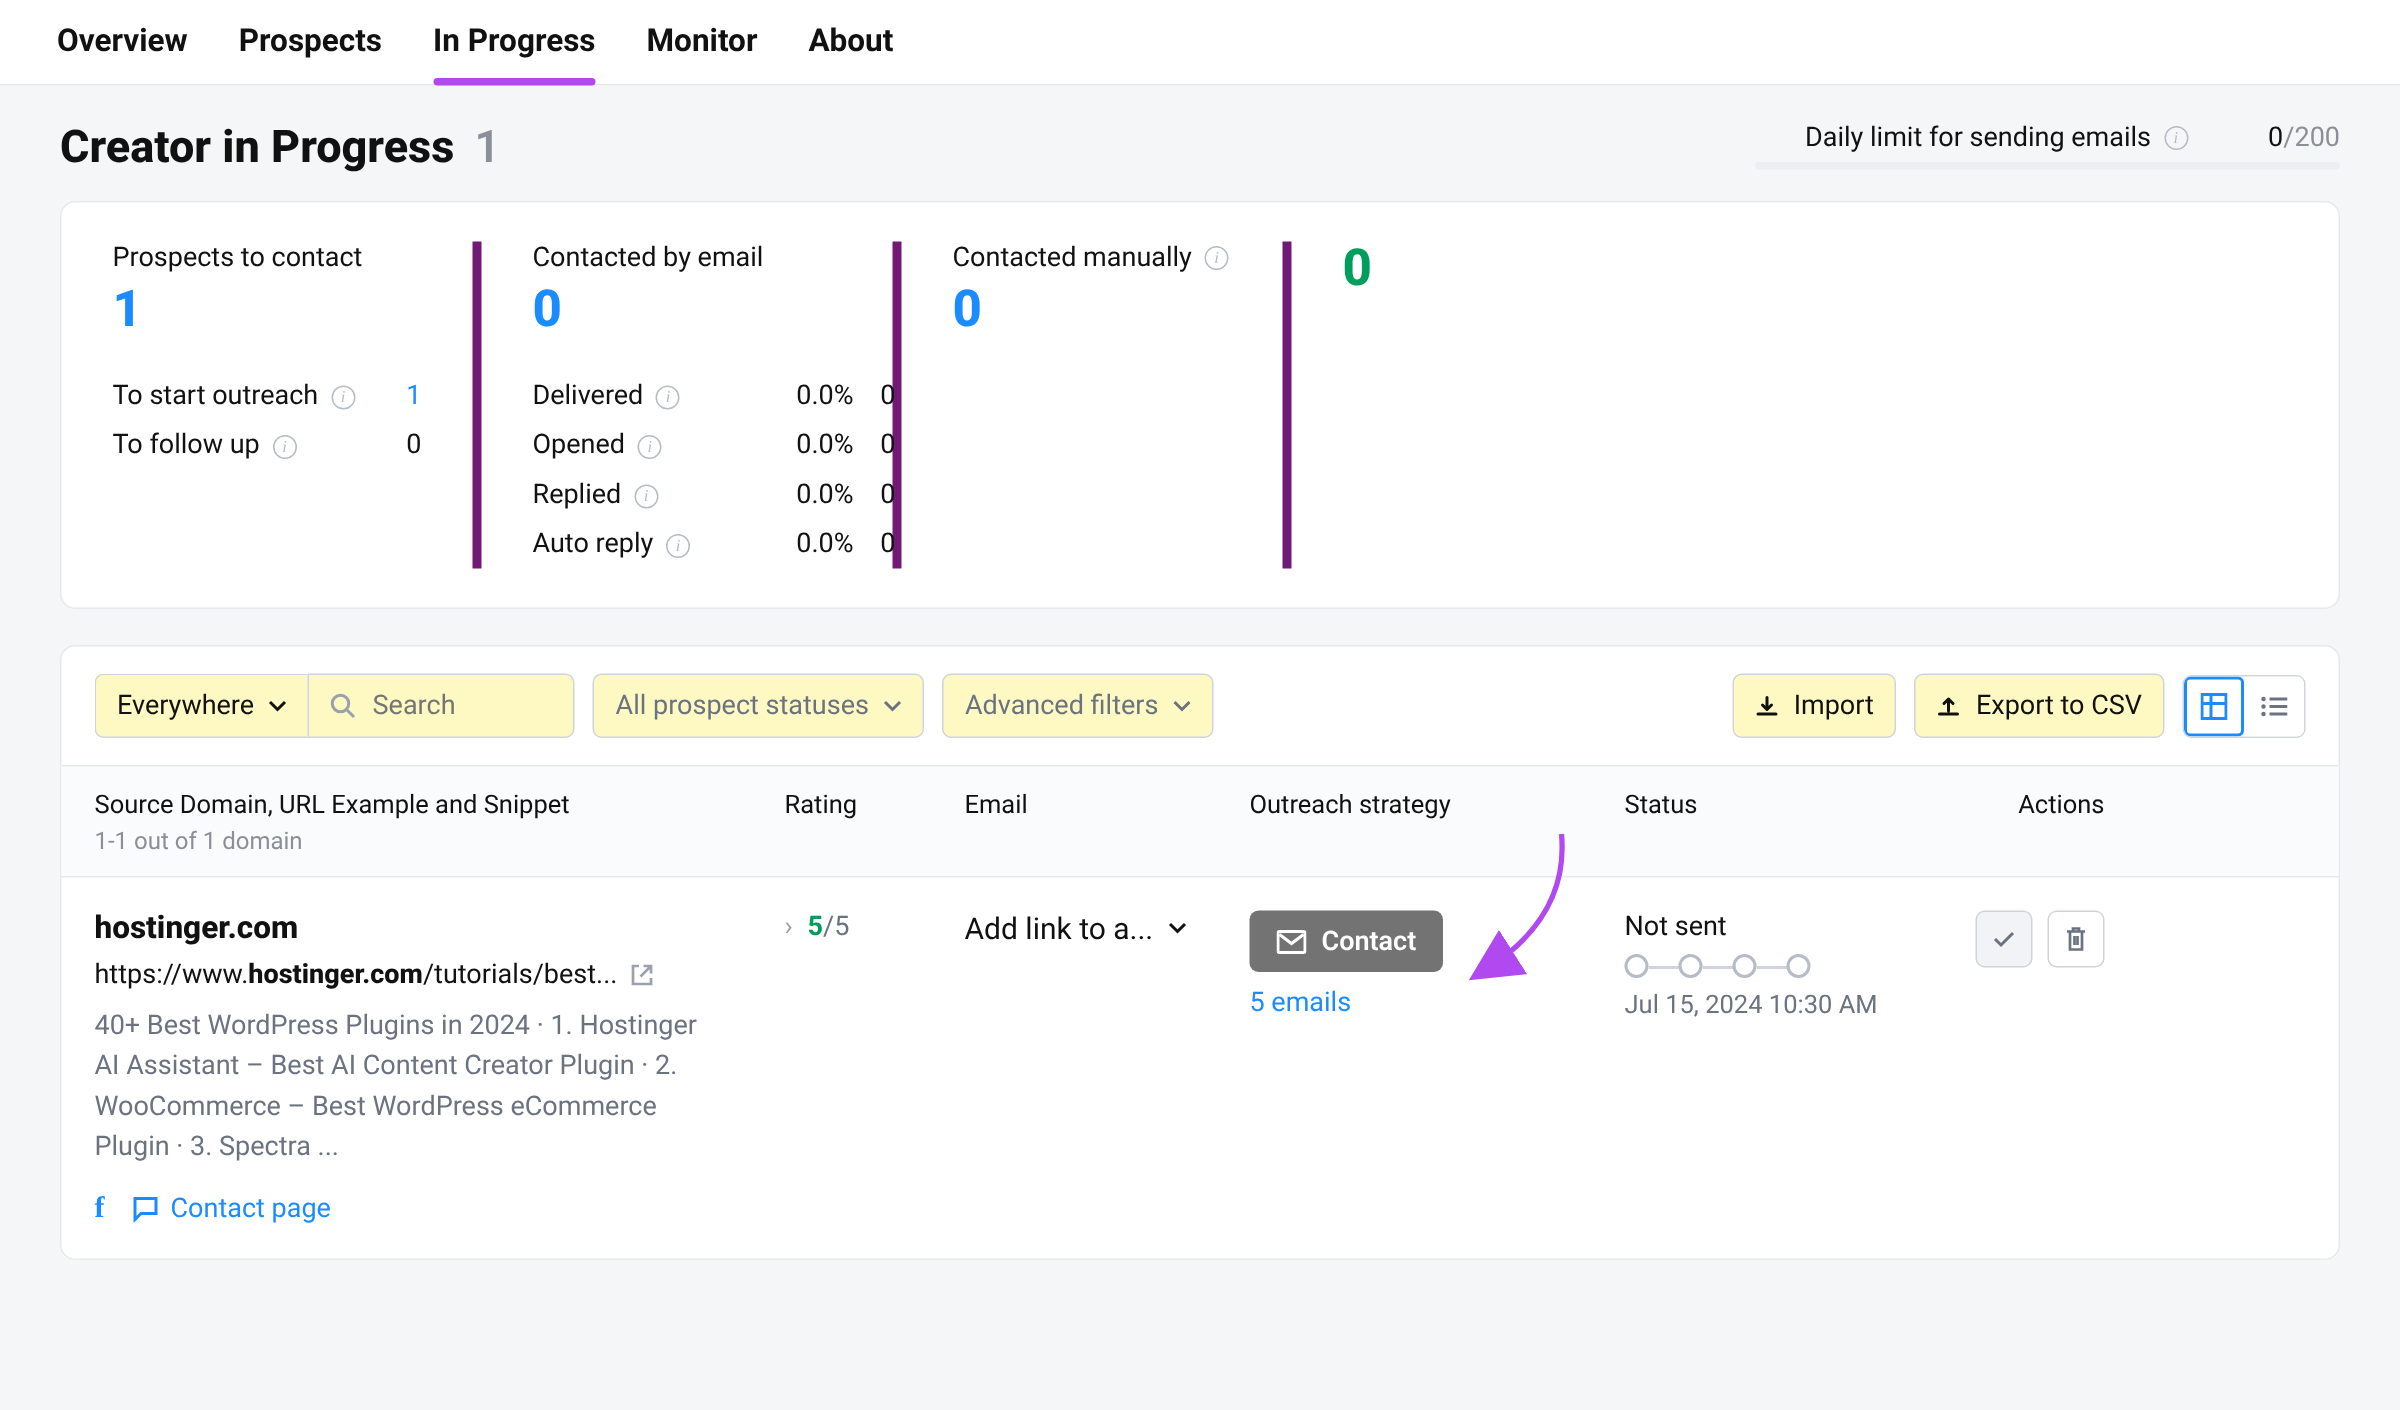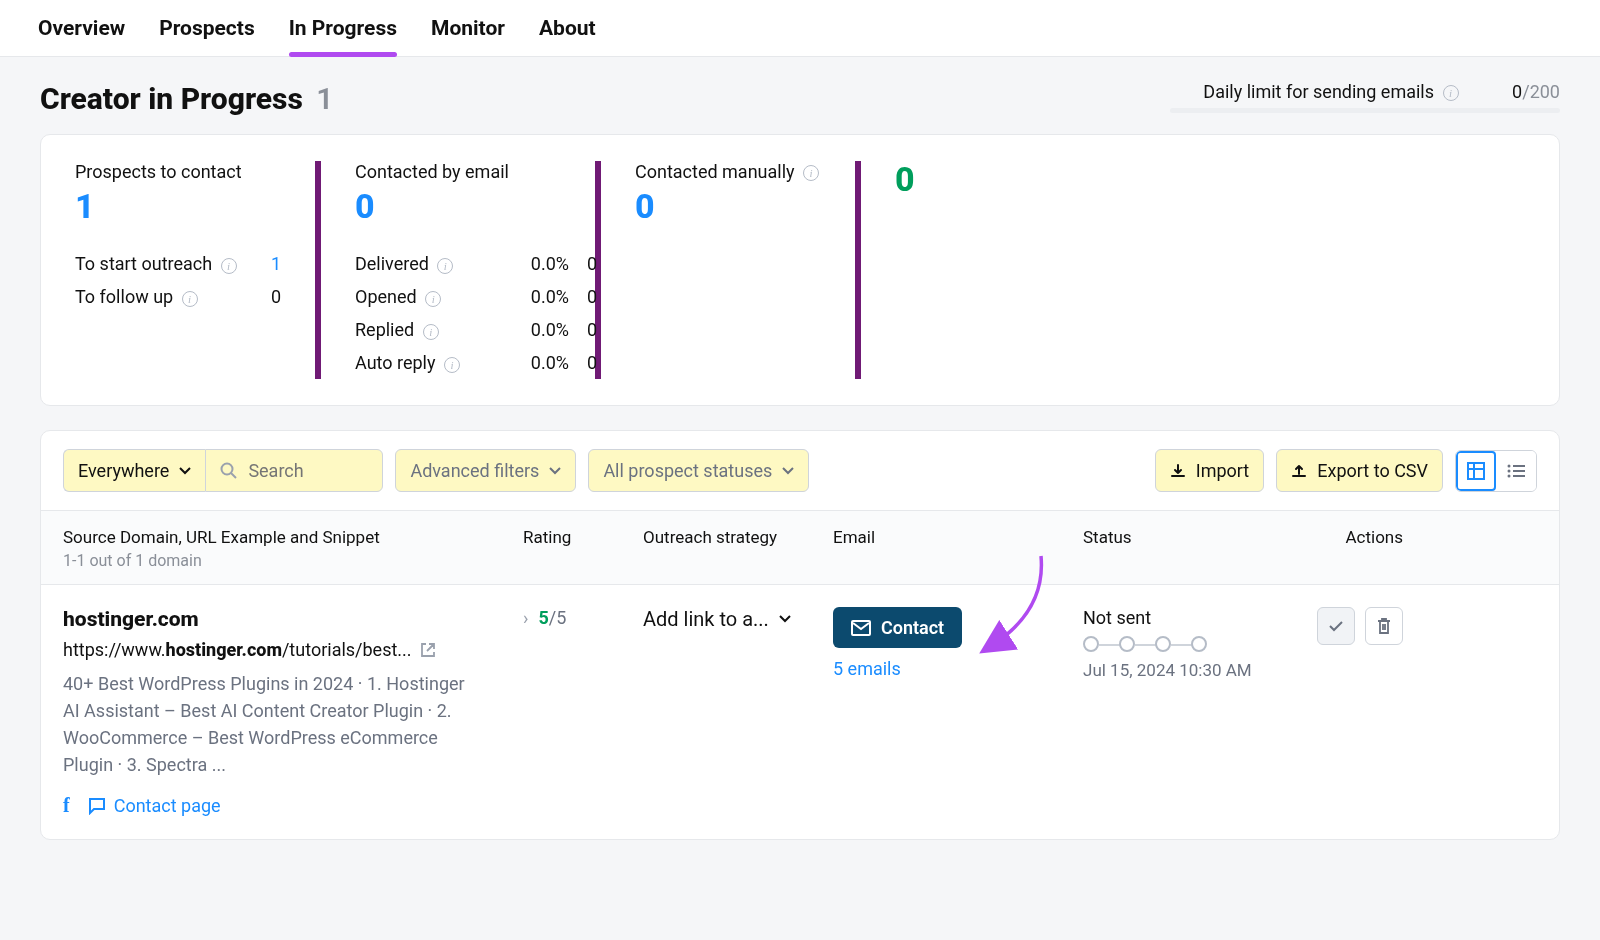--- a/index.html
+++ b/index.html
@@ -46,21 +46,21 @@
 .url-line{font-size:18px;color:#111;margin-bottom:10px;display:flex;align-items:center;gap:8px}
 .url-line b{font-weight:800}
 .snippet{color:#6b7280;font-size:18px;line-height:1.5;max-width:420px}
 .row-links{margin-top:16px;display:flex;align-items:center;gap:18px}
 .fb{color:#1a8cff;font-weight:800;font-size:20px;font-family:Georgia,serif}
 .link-blue{color:#1a8cff;font-size:18px;display:flex;align-items:center;gap:8px;cursor:pointer}
 .rating-cell{display:flex;align-items:center;gap:10px;font-size:18px;color:#111}
 .rating-cell .chev{color:#9aa1ad}
 .strategy{display:flex;align-items:center;gap:10px;font-size:20px;cursor:pointer}
 .email-cell{display:flex;flex-direction:column;gap:10px;align-items:flex-start}
-.btn-contact{background:#0c4a6e;color:#fff;border:none;border-radius:6px;padding:10px 18px;font-size:18px;font-weight:600;display:flex;align-items:center;gap:10px;cursor:pointer}
+.btn-contact{background:#737373;color:#fff;border:none;border-radius:6px;padding:10px 18px;font-size:18px;font-weight:600;display:flex;align-items:center;gap:10px;cursor:pointer}
 .status-cell{font-size:18px}
 .status-dots{display:flex;gap:20px;margin:8px 0}
 .status-dots .d{width:16px;height:16px;border:2px solid #b5bcc7;border-radius:50%;position:relative}
 .status-dots .d:not(:last-child)::after{content:"";position:absolute;left:14px;top:6px;width:22px;height:2px;background:#cfd4db}
 .status-date{color:#6b7280;font-size:17px}
 .actions{display:flex;gap:10px;justify-content:flex-end}
 .sq{width:38px;height:38px;border:1.5px solid #cfd4db;border-radius:6px;display:flex;align-items:center;justify-content:center;cursor:pointer;background:#fff}
 .sq.filled{background:#f1f3f6}
 svg{display:block}
 .arrow-annot{position:absolute;pointer-events:none}
@@ -154,27 +154,27 @@
           </svg>
       </div>
       <div class="ctrl gray" style="margin-left:-12px;border-radius:0 6px 6px 0">
         <svg width="18" height="18">
             <circle cx="7" cy="7" r="5.5" stroke="#9aa1ad" stroke-width="2" fill="none"></circle>
             <line x1="11" y1="11" x2="16" y2="16" stroke="#9aa1ad" stroke-width="2"></line>
           </svg>
         <input placeholder="Search" style="">
       </div>
       <div class="ctrl gray">
-        <span>Advanced filters</span>
+        <span>All prospect statuses</span>
         <svg width="12" height="8">
             <path d="M1 1l5 5 5-5" stroke="#6b7280" stroke-width="2" fill="none"></path>
           </svg>
       </div>
       <div class="ctrl gray">
-        <span>All prospect statuses</span>
+        <span>Advanced filters</span>
         <svg width="12" height="8">
             <path d="M1 1l5 5 5-5" stroke="#6b7280" stroke-width="2" fill="none"></path>
           </svg>
       </div>
     </div>
     <div class="tb-right">
       <div class="ctrl">
         <svg width="16" height="16">
             <path d="M8 2v8m0 0l-3-3m3 3l3-3M2 13h12" stroke="#111" stroke-width="2" fill="none" stroke-linecap="round"></path>
           </svg>
@@ -207,22 +207,22 @@
       </div>
     </div>
   </div>
 
   <div class="table-head">
     <div>
       <div>Source Domain, URL Example and Snippet</div>
       <div class="sub">1-1 out of 1 domain</div>
     </div>
     <div>Rating</div>
+    <div>Email</div>
     <div>Outreach strategy</div>
-    <div>Email</div>
     <div>Status</div>
     <div style="text-align:right">Actions</div>
   </div>
 
   <svg class="arrow-annot" style="left:930px;top:120px" width="90" height="110">
     <defs>
         <marker id="ah" markerWidth="10" markerHeight="10" refX="6" refY="5" orient="auto">
           <path d="M0 0L10 5L0 10z" fill="#b04af0"></path>
         </marker>
       </defs>

